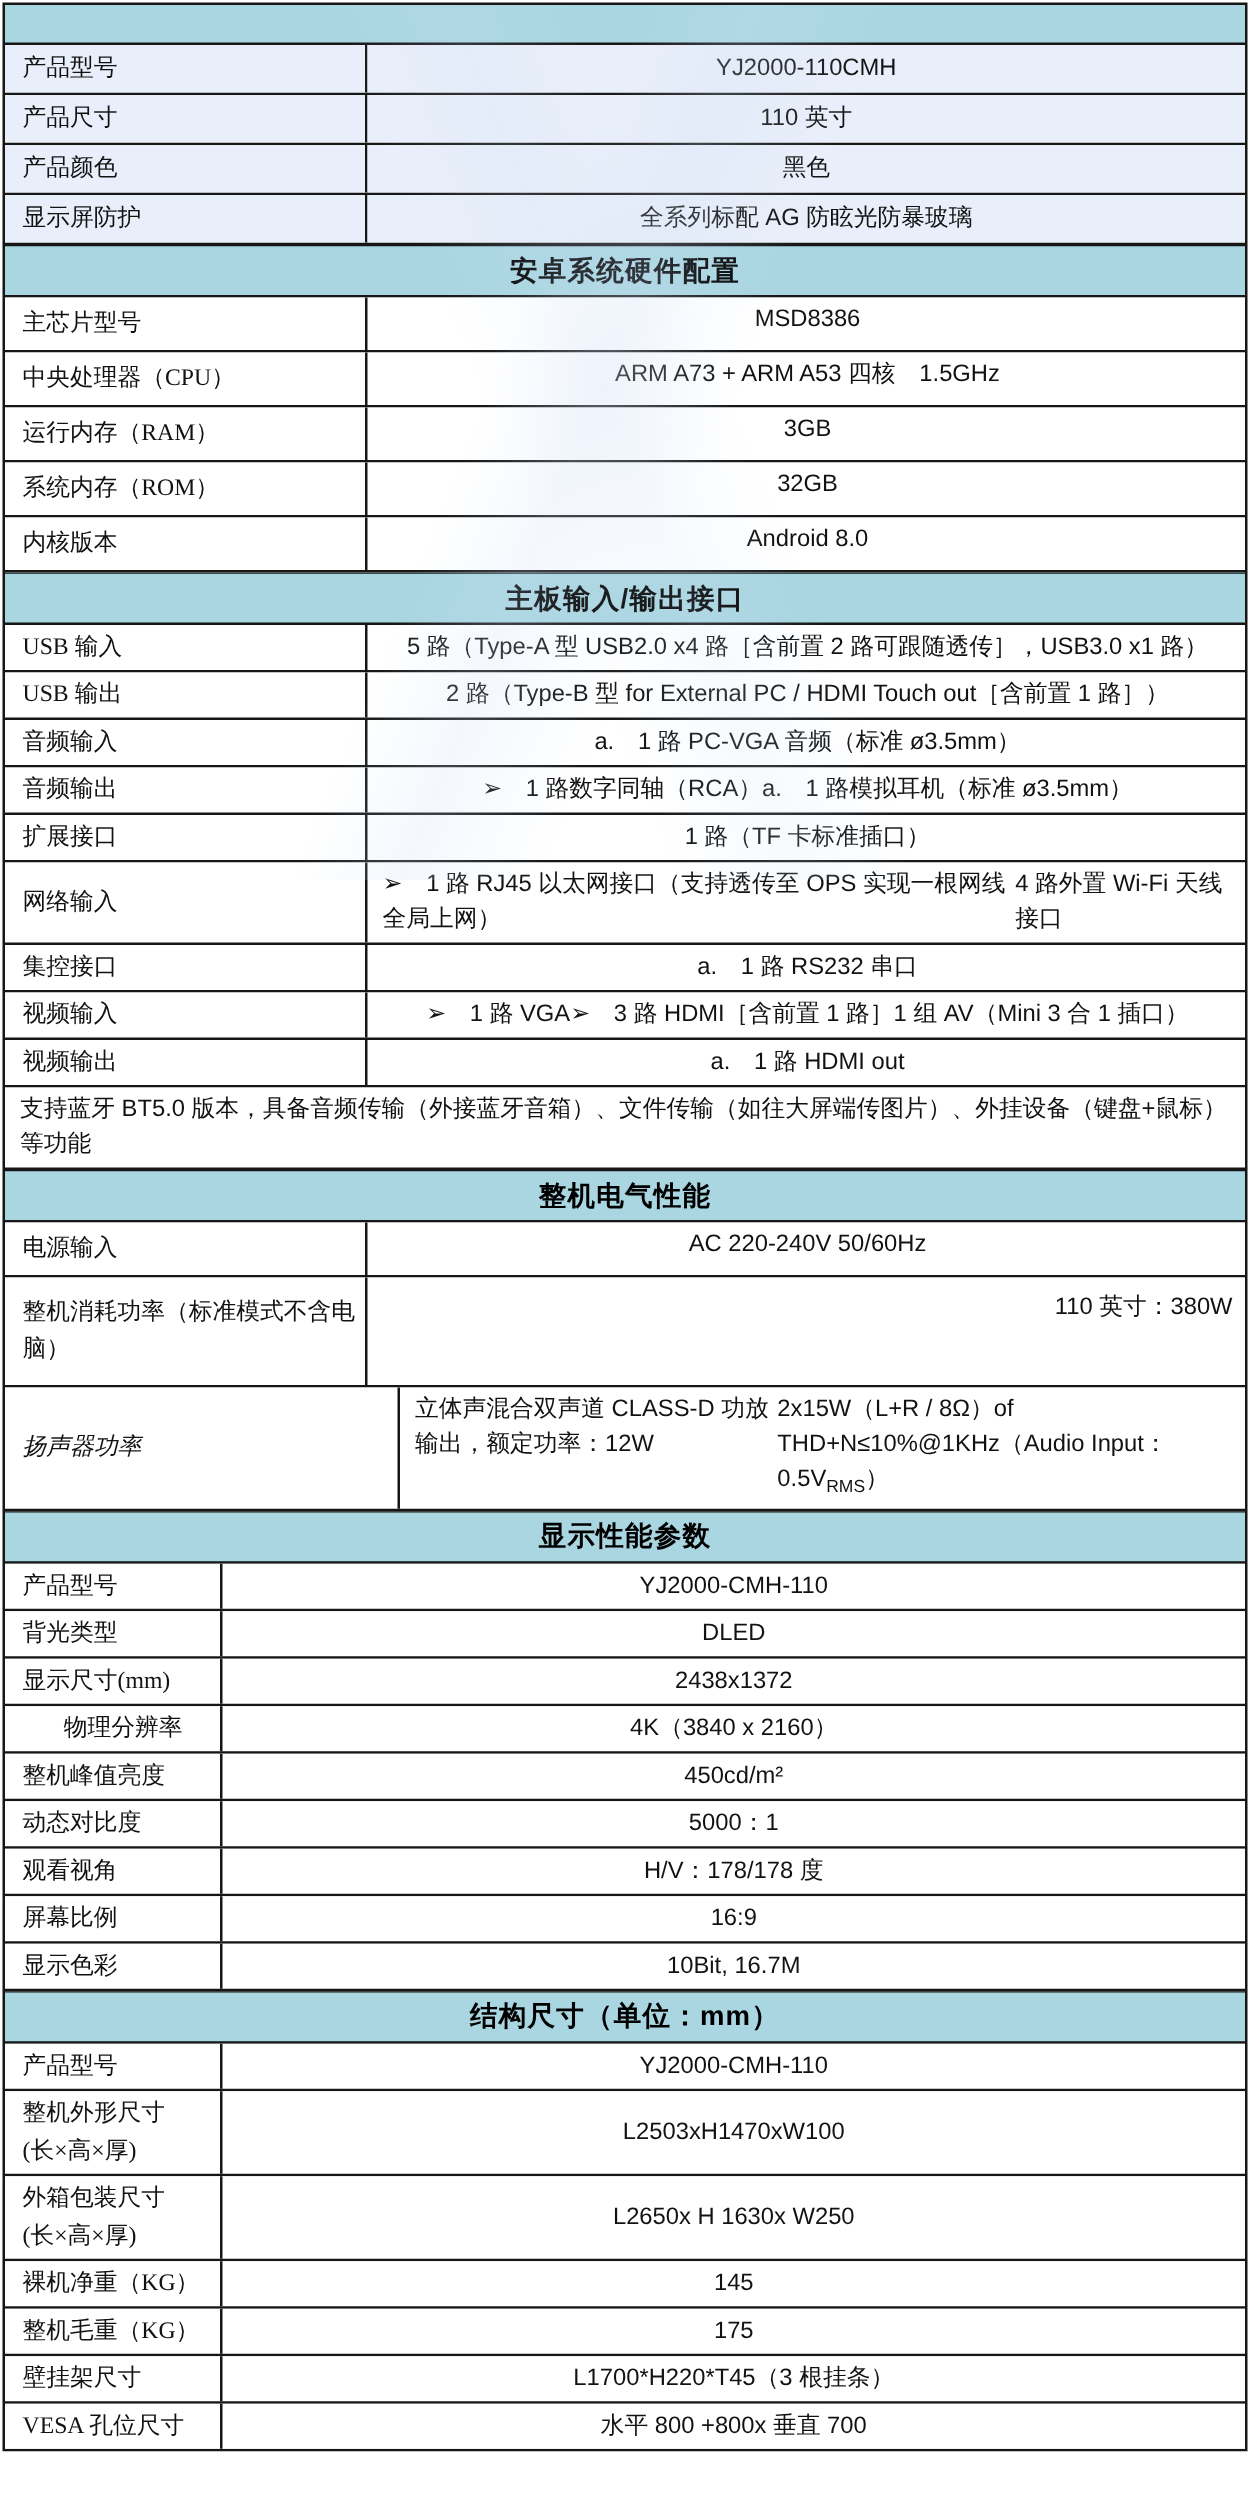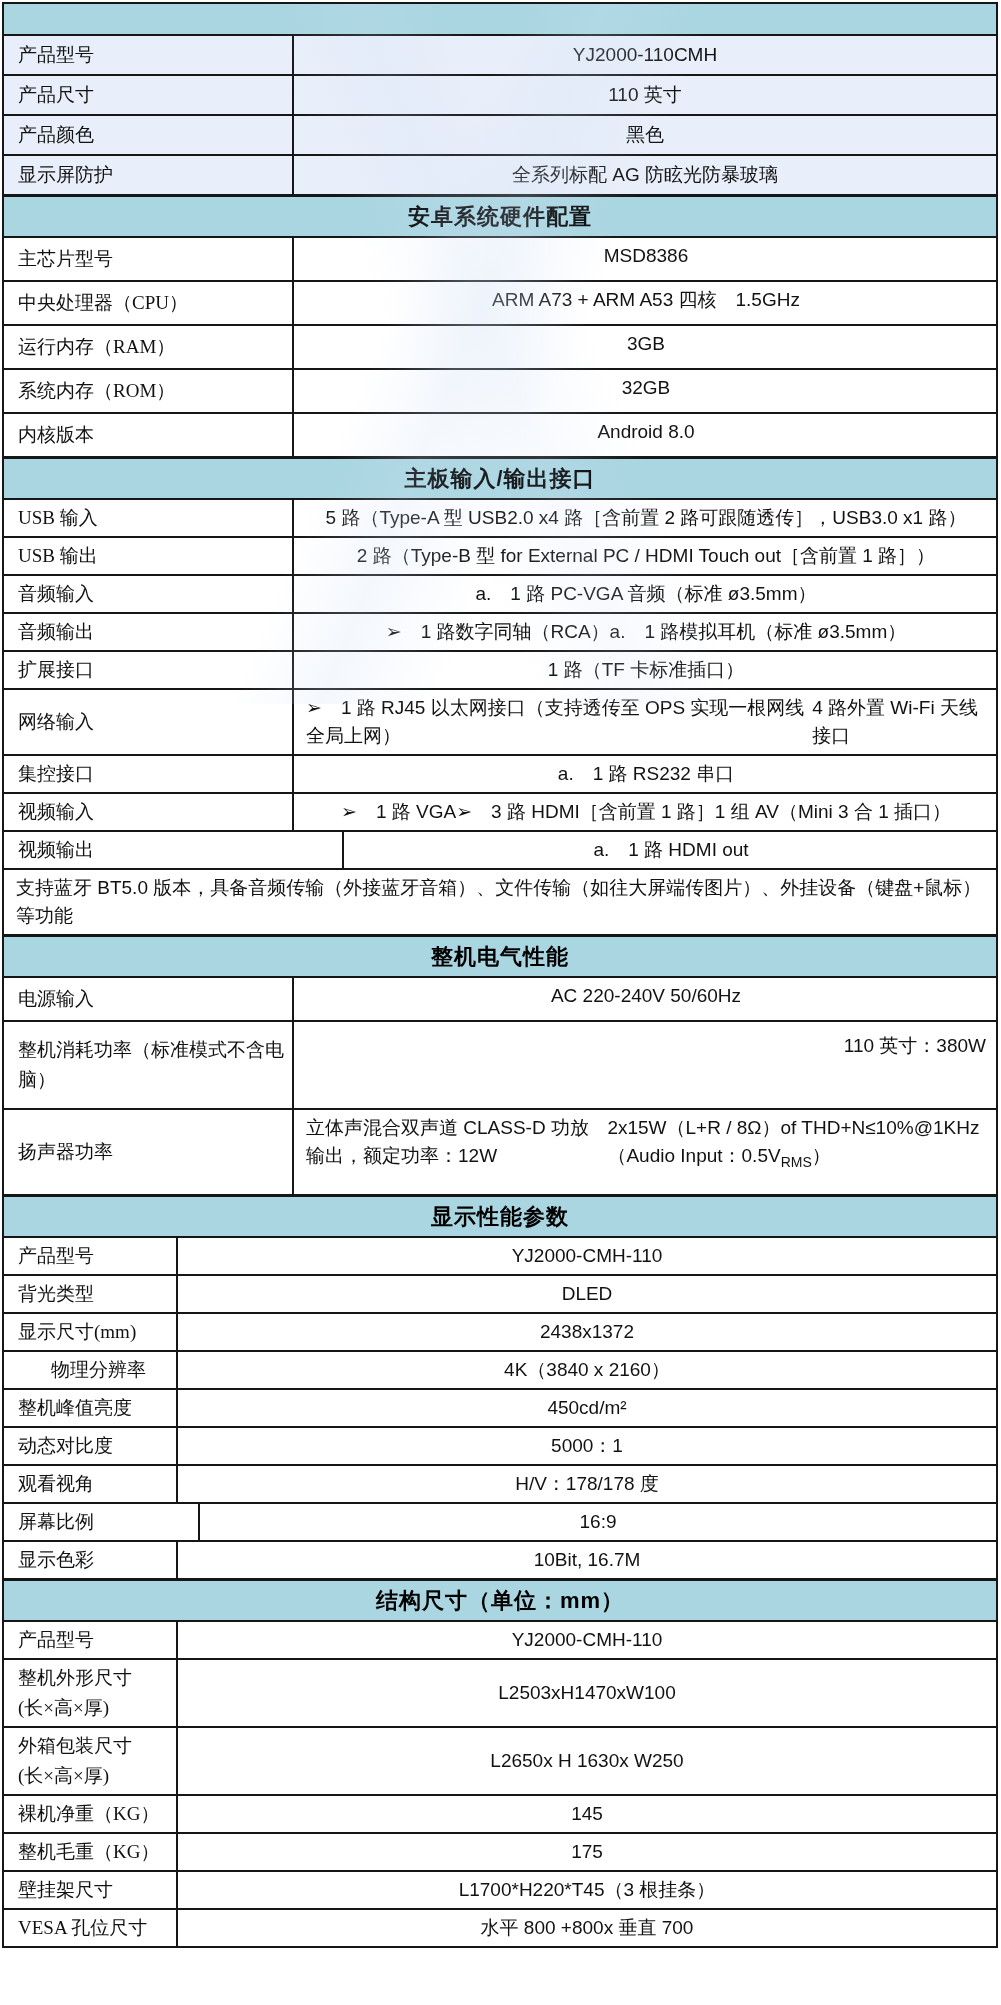--- a/index.html
+++ b/index.html
@@ -183,21 +183,21 @@
       </div>
       <div class="srow">
         <div class="cell label" style="width: 290px;">视频输入</div>
         <div class="cell value left">
           <div class="vline">➢　1 路  VGA</div>
           <div class="vline">➢　3 路  HDMI［含前置 1 路］</div>
           <div class="vline">1 组  AV（Mini 3 合 1 插口）</div>
         </div>
       </div>
       <div class="srow">
-        <div class="cell label" style="width: 340px;">视频输出</div>
+        <div class="cell label" style="width: 290px;">视频输出</div>
         <div class="cell value left">
           <div class="vline">a.　1 路  HDMI out</div>
         </div>
       </div>
       <div class="srow">
         <div class="cell value left">
           <div class="vline">支持蓝牙 BT5.0 版本，具备音频传输（外接蓝牙音箱）、文件传输（如往大屏端传图片）、外挂设备（键盘+鼠标）等功能</div>
         </div>
       </div>
     </div>
@@ -211,21 +211,21 @@
           <div class="vline">AC 220-240V 50/60Hz</div>
         </div>
       </div>
       <div class="srow">
         <div class="cell label" style="width: 290px;">整机消耗功率（标准模式不含电脑）</div>
         <div class="cell value left">
           <div class="vline">110 英寸：380W</div>
         </div>
       </div>
       <div class="srow">
-        <div class="cell label" style="width: 290px;">扬声器功率</div>
+        <div class="cell label" style="width: 316px; font-style: italic;">扬声器功率</div>
         <div class="cell value left">
           <div class="vline">立体声混合双声道 CLASS-D 功放输出，额定功率：12W</div>
           <div class="vline"><span>2x15W（L+R / 8Ω）of THD+N≤10%@1KHz（Audio Input：0.5V</span><sub class="subrms">RMS</sub><span>）</span></div>
         </div>
       </div>
     </div>
     <div class="header">
       <span class="htext">显示性能参数</span>
     </div>
     <div class="sec sec-display">
@@ -265,21 +265,21 @@
           <div class="vline">5000：1</div>
         </div>
       </div>
       <div class="srow">
         <div class="cell label" style="width: 174px;">观看视角</div>
         <div class="cell value center">
           <div class="vline">H/V：178/178 度</div>
         </div>
       </div>
       <div class="srow">
-        <div class="cell label" style="width: 196px;">屏幕比例</div>
+        <div class="cell label" style="width: 174px;">屏幕比例</div>
         <div class="cell value center">
           <div class="vline">16:9</div>
         </div>
       </div>
       <div class="srow">
         <div class="cell label" style="width: 174px;">显示色彩</div>
         <div class="cell value center">
           <div class="vline">10Bit, 16.7M</div>
         </div>
       </div>

